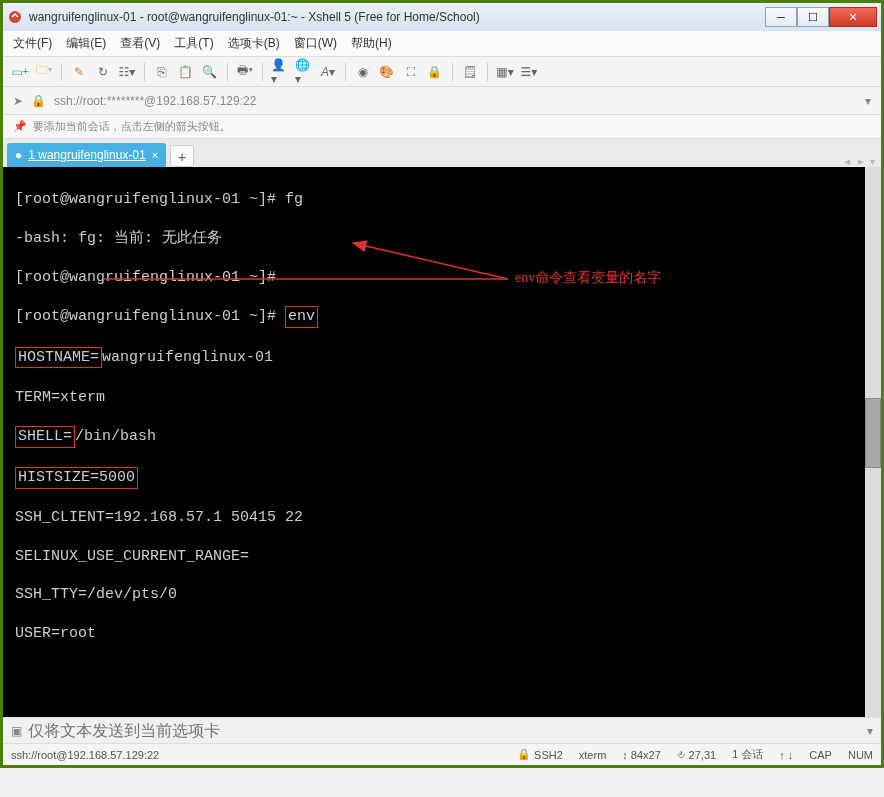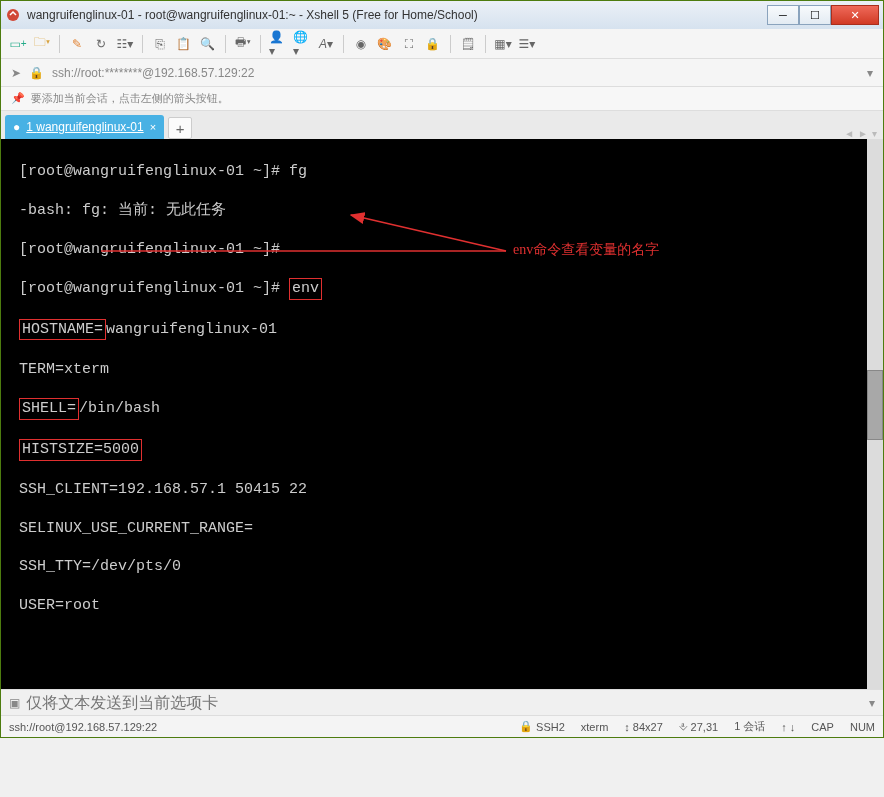--- a/index.html
+++ b/index.html
@@ -1,37 +1,37 @@
 <!DOCTYPE html>
 <html><head>
 <meta charset="utf-8">
 <style>
 * { margin: 0; padding: 0; box-sizing: border-box; }
 body { font-family: "Microsoft YaHei", Arial, sans-serif; font-size: 12px; background: #f0f0f0; width: 884px; }
-.window { border: 1px solid #4d7c0f; background: #86efac; }
+.window { border: 3px solid #4d7c0f; background: #86efac; }
 .titlebar { height: 28px; background: linear-gradient(#ebf0f7,#d6e2ef); display: flex; align-items: center; padding: 0 4px; }
 .titlebar-icon { width: 16px; height: 16px; margin-right: 6px; display: inline-flex; align-items: center; justify-content: center; }
 .title-text { flex: 1; color: #333; font-size: 12px; }
 .win-btns { display: flex; gap: 0; }
 .win-btn { width: 32px; height: 20px; border: 1px solid #8aa3bd; background: linear-gradient(#f8fafc,#e3ebf3); display: flex; align-items: center; justify-content: center; font-size: 11px; }
 .win-btn.close { background: linear-gradient(#ef6a5a,#d13a25); color: #fff; border-color: #a82e1d; width: 48px; }
 .menubar { height: 26px; background: #fafafa; border-bottom: 1px solid #ddd; display: flex; align-items: center; padding: 0 10px; gap: 14px; }
 .menu-item { color: #333; cursor: pointer; }
 .toolbar { height: 30px; background: #f5f5f5; border-bottom: 1px solid #ddd; display: flex; align-items: center; padding: 0 8px; gap: 6px; }
 .tb-btn { width: 18px; height: 18px; display: inline-flex; align-items: center; justify-content: center; color: #666; }
 .tb-sep { width: 1px; height: 18px; background: #ccc; margin: 0 2px; }
 .addressbar { height: 28px; background: #f5f5f5; border-bottom: 1px solid #ddd; display: flex; align-items: center; padding: 0 10px; gap: 8px; color: #888; }
 .lock-icon { color: #aaa; }
 .hintbar { height: 24px; background: #f7f7f7; border-bottom: 1px solid #ddd; display: flex; align-items: center; padding: 0 10px; gap: 6px; color: #888; font-size: 11px; }
 .tabbar { height: 28px; background: #eaeaea; display: flex; align-items: flex-end; padding: 0 4px; position: relative; }
 .tab { height: 24px; background: #48b1e4; color: #fff; display: flex; align-items: center; padding: 0 8px; border-radius: 3px 3px 0 0; gap: 6px; font-size: 12px; }
 .tab-close { font-size: 11px; cursor: pointer; }
 .tab-plus { width: 24px; height: 22px; margin-left: 4px; border: 1px solid #ccc; background: #fbfbfb; display: flex; align-items: center; justify-content: center; font-size: 15px; color: #666; border-radius: 2px; }
 .tab-nav { position: absolute; right: 6px; display: flex; gap: 4px; color: #bbb; font-size: 10px; }
-.terminal { background: #000; color: #ccc; font-family: Consolas, "Courier New", monospace; font-size: 15px; line-height: 1.29; padding: 4px 18px; height: 550px; overflow: hidden; white-space: pre-wrap; word-break: break-all; position: relative; }
+.terminal { background: #000; color: #ccc; font-family: Consolas, "Courier New", monospace; font-size: 15px; line-height: 1.29; padding: 4px 12px; height: 550px; overflow: hidden; white-space: pre-wrap; word-break: break-all; position: relative; }
 .term-scroll { position: absolute; right: 0; top: 0; width: 16px; height: 100%; background: #dcdcdc; }
 .term-scroll-thumb { position: absolute; right: 0; top: 42%; width: 16px; height: 70px; background: #a8a8a8; border: 1px solid #888; }
 .box { border: 1px solid #e03030; padding: 0 2px; display: inline-block; }
 .annot { position: absolute; color: #e03030; font-family: "Microsoft YaHei"; font-size: 14px; }
 .arrow-svg { position: absolute; pointer-events: none; }
 .inputbar { height: 26px; background: #f0f0f0; border-top: 1px solid #ddd; display: flex; align-items: center; padding: 0 8px; gap: 6px; color: #888; }
 .inputbar input { flex: 1; border: none; background: transparent; font-size: 16px; color: #888; font-family: Liberation Serif, serif; }
 .statusbar { height: 22px; background: #f4f4f4; border-top: 1px solid #ddd; display: flex; align-items: center; padding: 0 8px; font-size: 11px; color: #555; gap: 16px; justify-content: space-between; }
 .status-left { flex: 1; }
 .st-item { display: flex; align-items: center; gap: 3px; }
@@ -48,20 +48,29 @@
         </svg>
     </span>
     <span class="title-text">wangruifenglinux-01 - root@wangruifenglinux-01:~ - Xshell 5 (Free for Home/School)</span>
     <div class="win-btns">
       <div class="win-btn">─</div>
       <div class="win-btn">☐</div>
       <div class="win-btn close">✕</div>
     </div>
   </div>
 
+  <div class="menubar">
+    <span class="menu-item">文件(F)</span>
+    <span class="menu-item">编辑(E)</span>
+    <span class="menu-item">查看(V)</span>
+    <span class="menu-item">工具(T)</span>
+    <span class="menu-item">选项卡(B)</span>
+    <span class="menu-item">窗口(W)</span>
+    <span class="menu-item">帮助(H)</span>
+  </div>
 
   <div class="toolbar">
     <span class="tb-btn" style="color:#2a8">▭<sub>+</sub></span>
     <span class="tb-btn" style="color:#d9a441">🗀▾</span>
     <span class="tb-sep"></span>
     <span class="tb-btn" style="color:#e08030">✎</span>
     <span class="tb-btn">↻</span>
     <span class="tb-btn">☷▾</span>
     <span class="tb-sep"></span>
     <span class="tb-btn">⎘</span>

